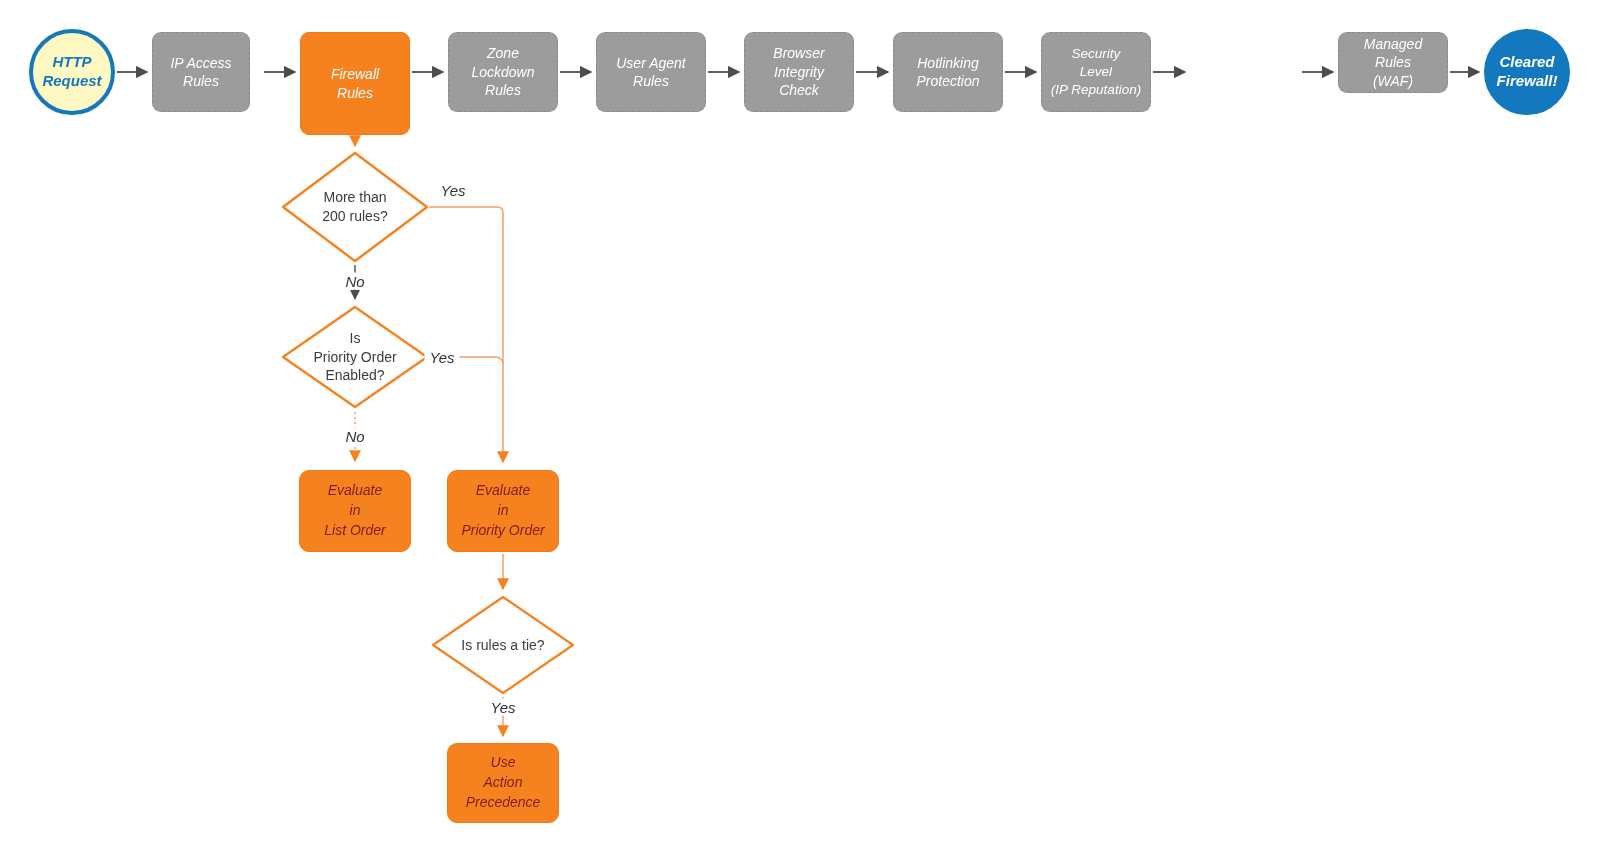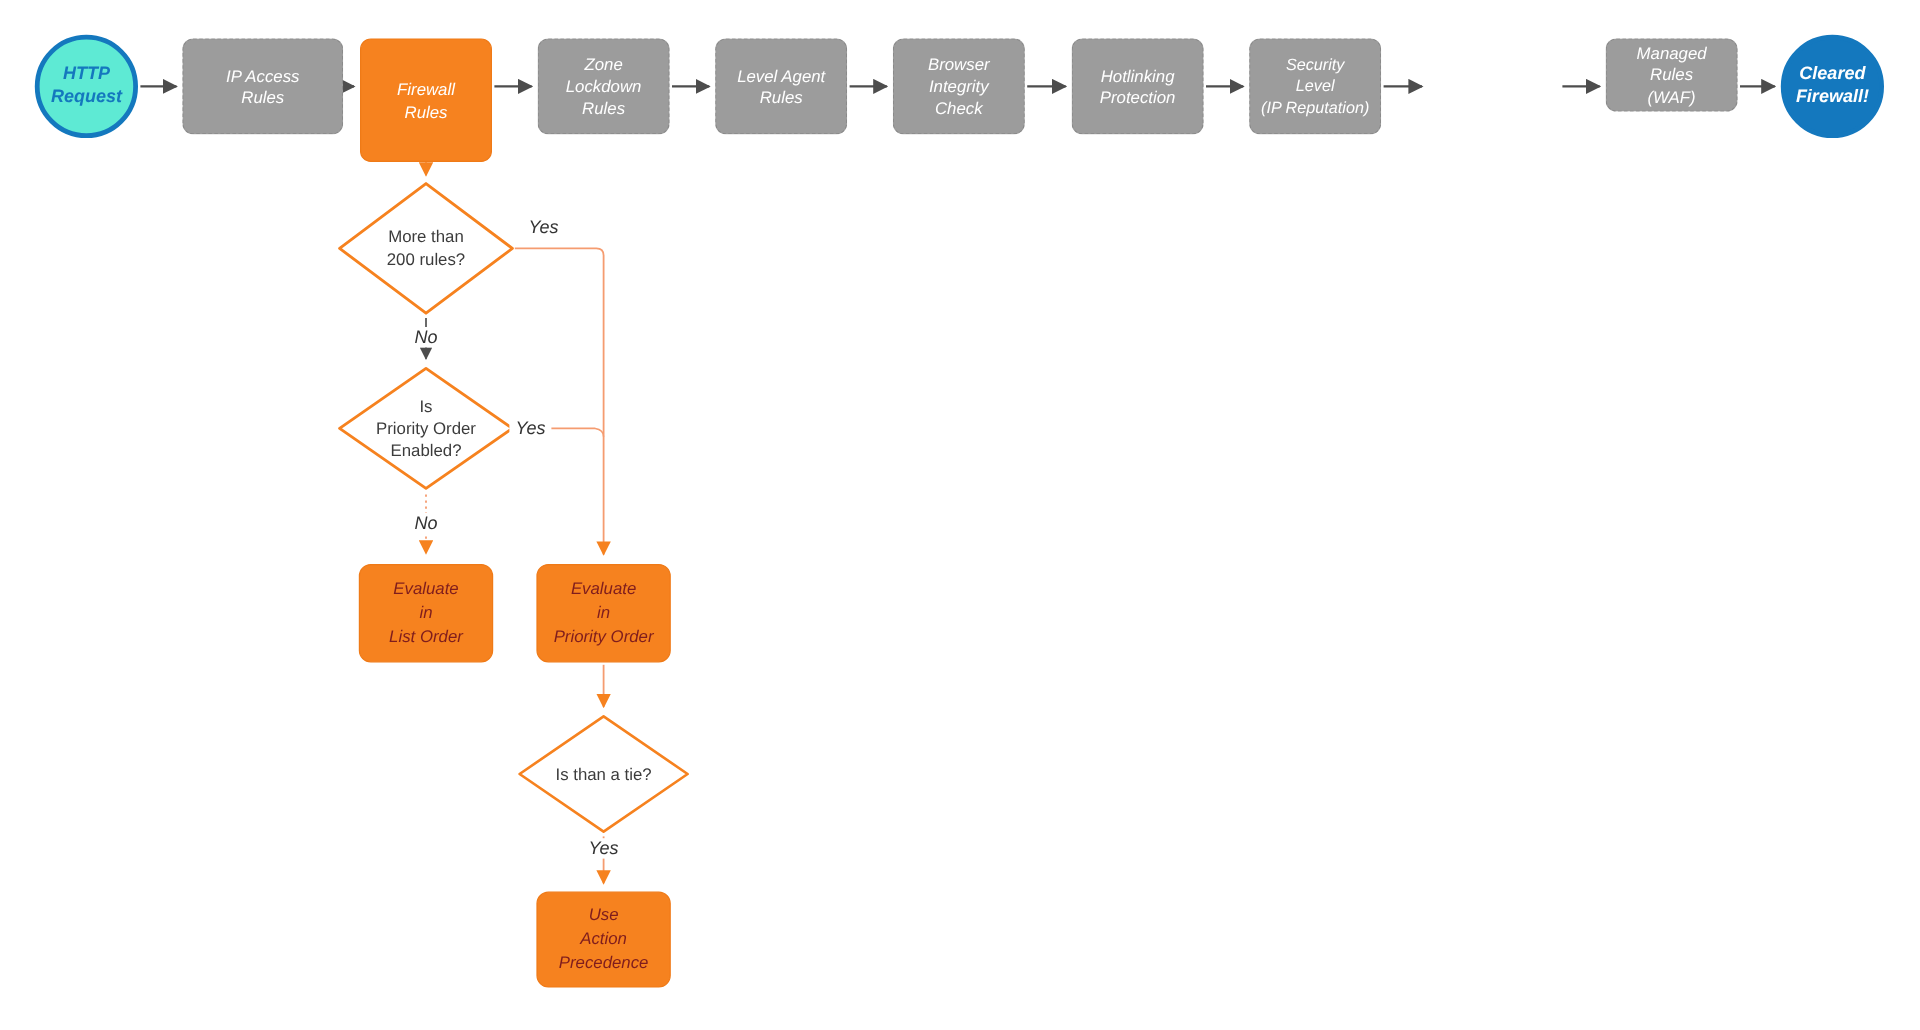--- a/index.html
+++ b/index.html
@@ -23,21 +23,21 @@
     color:#7f1d1d;font-style:italic;font-size:14px;line-height:1.42;
     white-space:pre-line;
   }
 
   .circle-node{
     position:absolute;z-index:2;box-sizing:border-box;width:86px;height:86px;
     border-radius:50%;display:flex;align-items:center;justify-content:center;
     text-align:center;font-style:italic;font-weight:bold;font-size:15px;
     line-height:1.25;white-space:pre-line;
   }
-  .circle-node.start{background:#5eead4;border:4px solid #1478be;color:#1478be;}
+  .circle-node.start{background:#fef9c3;border:4px solid #1478be;color:#1478be;}
   .circle-node.end{background:#1478be;border:4px solid #1478be;color:#ffffff;}
 
   .diamond{position:absolute;z-index:2;}
   .diamond svg{position:absolute;left:0;top:0;display:block;}
   .diamond .dlabel{
     position:absolute;left:0;top:0;width:100%;height:100%;
     display:flex;align-items:center;justify-content:center;text-align:center;
     color:#3c3c3c;font-size:14px;line-height:1.35;white-space:pre-line;z-index:2;
   }
 
@@ -78,31 +78,31 @@
     <path d="M429,207 H497 Q503,207 503,213 V462" stroke="#f59c70" stroke-width="1.5" fill="none" marker-end="url(#aorange)"></path>
     <path d="M429,357 H496 Q503,358 503,364" stroke="#f59c70" stroke-width="1.3" fill="none"></path>
     <path d="M355,412 V461" stroke="#f59c70" stroke-width="1.5" stroke-dasharray="2 3" fill="none" marker-end="url(#aorange)"></path>
     <path d="M503,554 V589" stroke="#f59c70" stroke-width="1.5" fill="none" marker-end="url(#aorange)"></path>
     <path d="M503,697 V736" stroke="#f59c70" stroke-width="1.5" fill="none" marker-end="url(#aorange)"></path>
   </svg>
 
   <div class="circle-node start" style="left:29px;top:29px;">HTTP
 Request</div>
 
-  <div class="node-box" style="left:152px;top:32px;width:134px;height:80px;">IP Access
+  <div class="node-box" style="left:152px;top:32px;width:98px;height:80px;">IP Access
 Rules</div>
 
   <div class="node-box orange" style="left:300px;top:32px;width:110px;height:103px;">Firewall
 Rules</div>
 
   <div class="node-box" style="left:448px;top:32px;width:110px;height:80px;">Zone
 Lockdown
 Rules</div>
 
-  <div class="node-box" style="left:596px;top:32px;width:110px;height:80px;">Level Agent
+  <div class="node-box" style="left:596px;top:32px;width:110px;height:80px;">User Agent
 Rules</div>
 
   <div class="node-box" style="left:893px;top:32px;width:110px;height:80px;">Hotlinking
 Protection</div>
 
   <div class="node-box" style="left:744px;top:32px;width:110px;height:80px;">Browser
 Integrity
 Check</div>
 
   <div class="node-box" style="left:1041px;top:32px;width:110px;height:80px;font-size:13.5px;">Security
@@ -131,21 +131,21 @@
     </svg>
     <div class="dlabel">Is
 Priority Order
 Enabled?</div>
   </div>
 
   <div class="diamond" style="left:431px;top:595px;width:144px;height:100px;">
     <svg width="144" height="100">
       <polygon points="72,2 142,50 72,98 2,50" fill="#ffffff" stroke="#f6821f" stroke-width="2.2" stroke-linejoin="round"></polygon>
     </svg>
-    <div class="dlabel">Is than a tie?</div>
+    <div class="dlabel">Is rules a tie?</div>
   </div>
 
   <div class="action-box" style="left:299px;top:470px;width:112px;height:82px;">Evaluate
 in
 List Order</div>
 
   <div class="action-box" style="left:447px;top:470px;width:112px;height:82px;">Evaluate
 in
 Priority Order</div>
 

